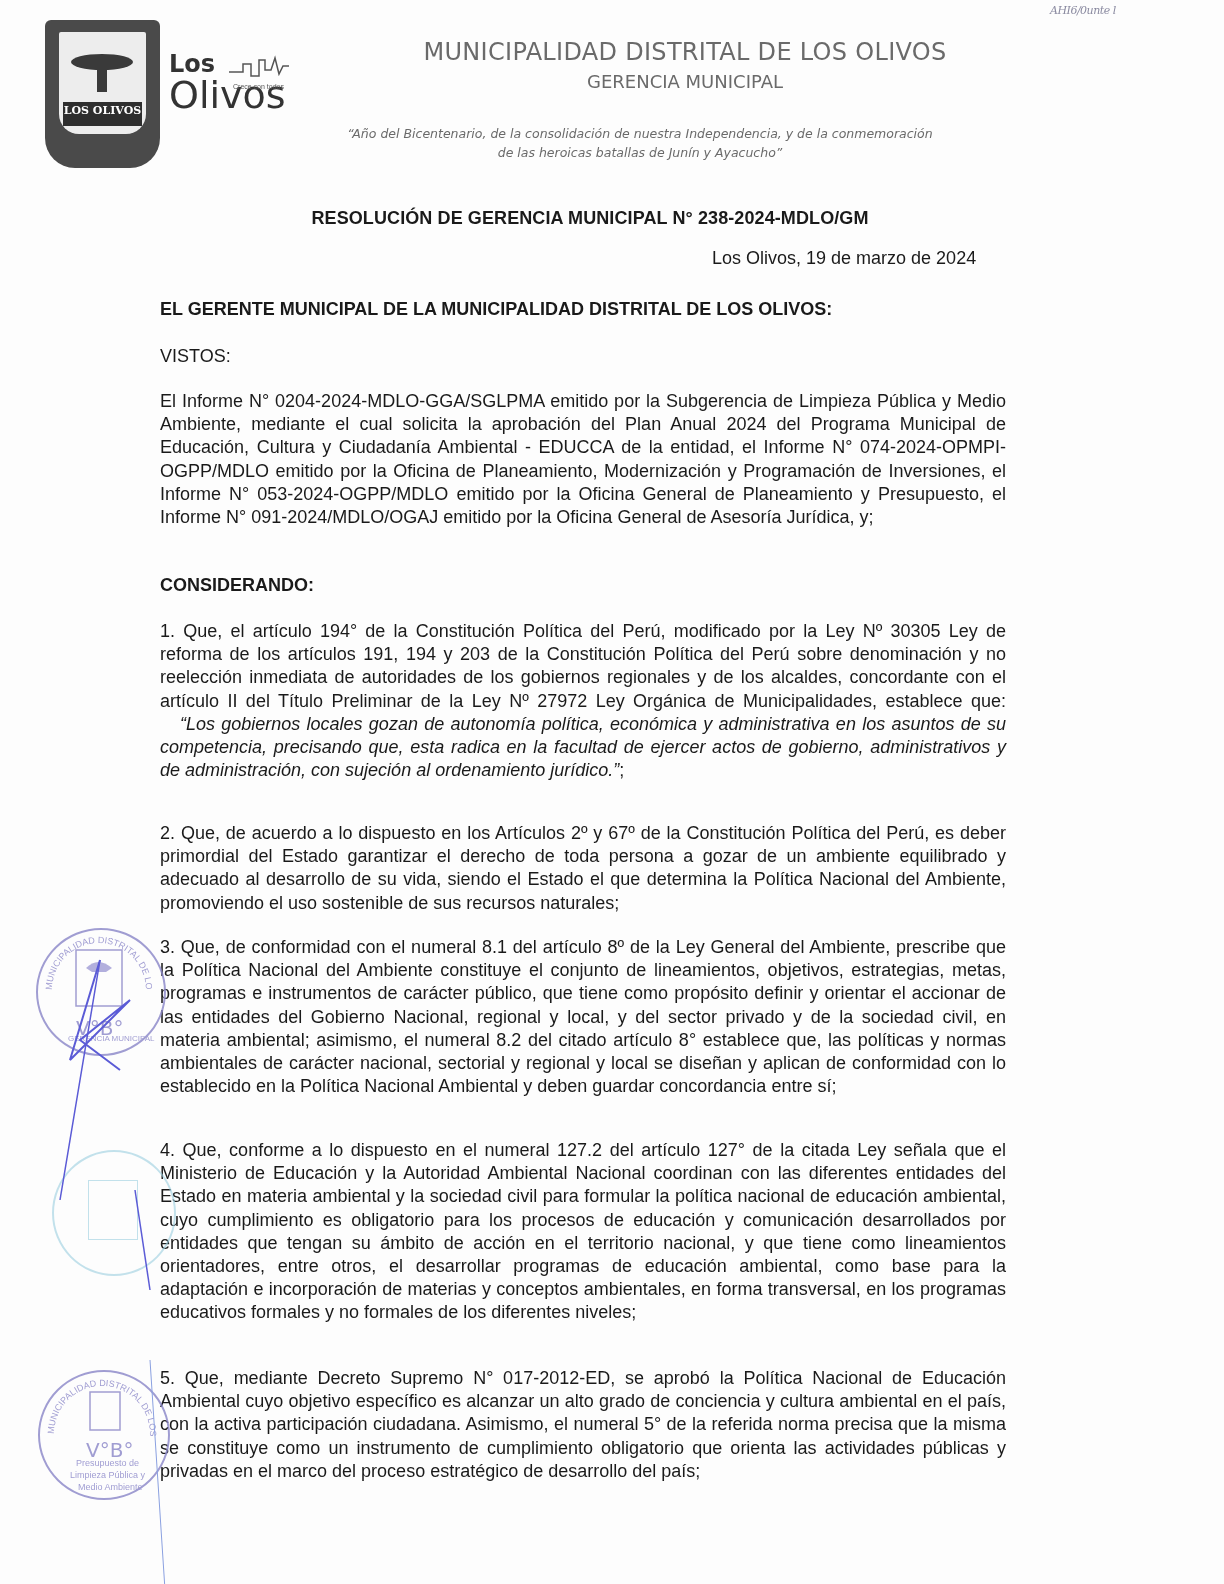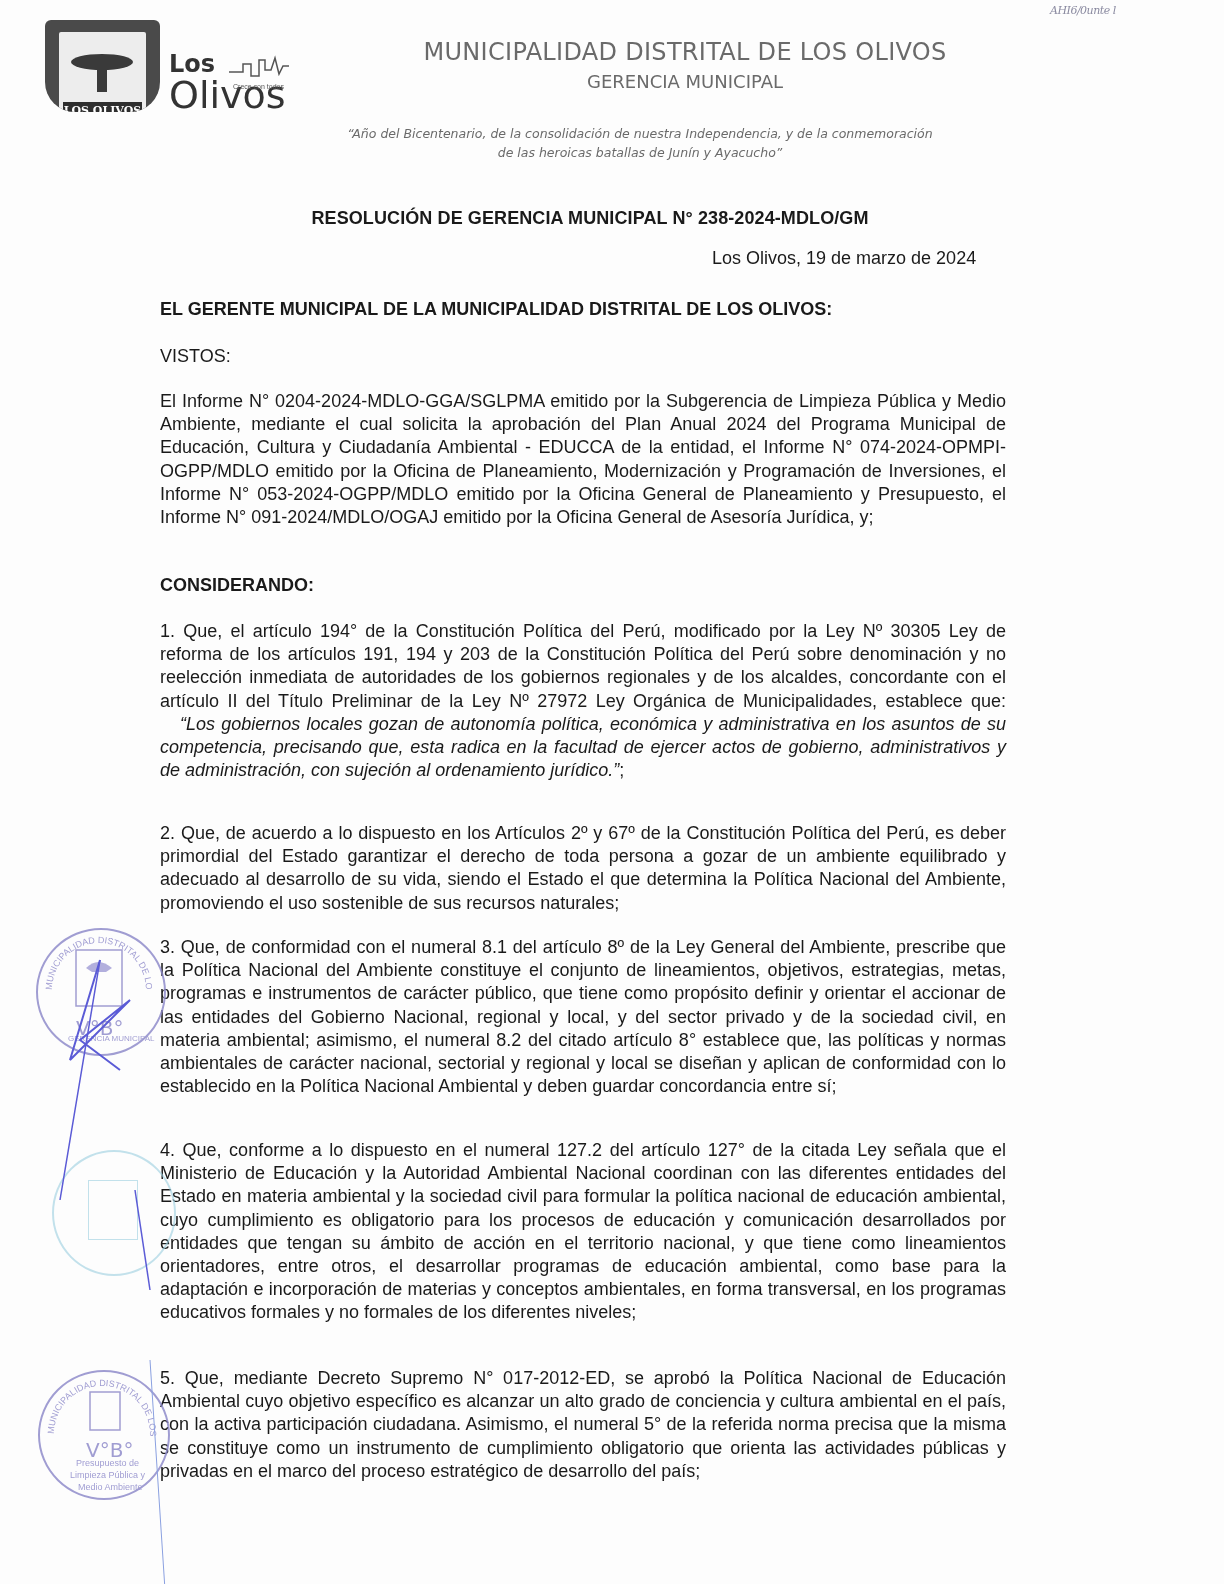--- a/index.html
+++ b/index.html
@@ -6,21 +6,21 @@
   body {
     width: 1224px; height: 1584px; background: #fdfdfd; position: relative; overflow: hidden;
     font-family: "Liberation Sans", sans-serif; color: #1a1a1a;
   }
   .page { position: absolute; inset: 0; }
   .handwrite {
     position: absolute; top: 4px; left: 1050px; font-family: "DejaVu Serif", serif;
     font-style: italic; font-size: 11px; color: #8a8aa0; letter-spacing: -0.5px;
   }
   .crest {
-    position: absolute; left: 45px; top: 20px; width: 115px; height: 92px;
+    position: absolute; left: 45px; top: 20px; width: 115px; height: 148px;
     background: #4a4a4a; border-radius: 6px 6px 30px 30px; overflow: hidden;
   }
   .crest .inner {
     position: absolute; left: 14px; top: 12px; width: 87px; height: 102px; background: #ededed;
     border-radius: 2px 2px 20px 20px;
   }
   .crest .tree { position: absolute; left: 12px; top: 22px; width: 62px; height: 16px; background: #3a3a3a; border-radius: 50%; }
   .crest .trunk { position: absolute; left: 38px; top: 34px; width: 10px; height: 26px; background: #3a3a3a; }
   .crest .band {
     position: absolute; left: 4px; top: 70px; width: 79px; height: 24px; background: #2e2e2e; color: #fff;

